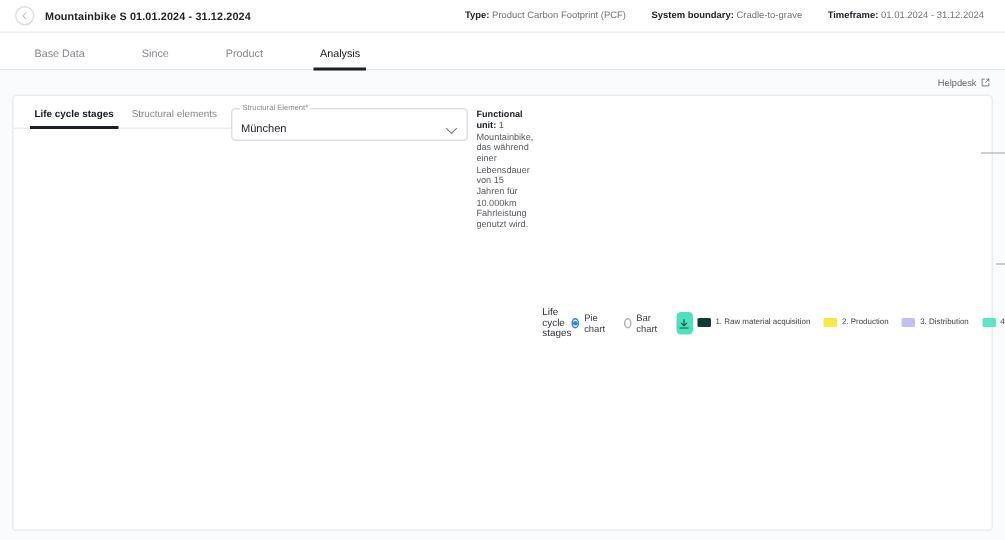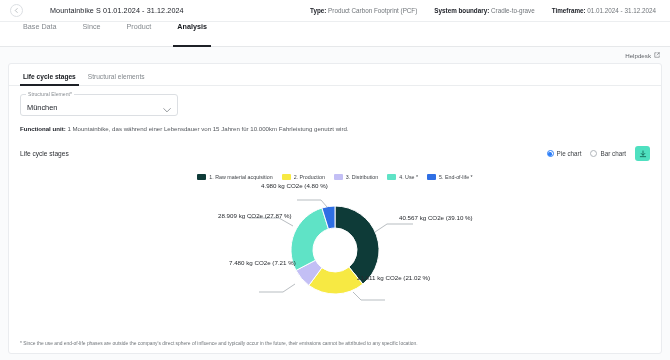--- a/index.html
+++ b/index.html
@@ -27,53 +27,53 @@
     display: flex; align-items: center; justify-content: center;
     color: #9aa0a6;
     font-size: 7px;
     line-height: 1;
     margin-right: 7px;
     background: #fff;
     cursor: pointer;
   }
   .doc-title {
     font-size: 7.2px;
-    font-weight: normal;
+    font-weight: bold;
     color: #20232a;
     letter-spacing: .1px;
-    margin-left: 20px;
   }
   .meta-group {
     margin-left: auto;
     display: flex;
     align-items: center;
     gap: 17px;
     padding-right: 4px;
   }
   .meta-item { font-size: 6.3px; color: #6f7479; white-space: nowrap; }
   .meta-item b { color: #20232a; font-weight: bold; }
 
   
   .tabbar {
     height: 25px;
     display: flex;
+    align-items: flex-end;
     padding: 0 10px;
     border-bottom: 1px solid #e6e8ea;
     background: #fff;
-    gap: 0;
+    gap: 12px;
   }
   .tab {
     font-size: 7.2px;
     color: #83888d;
     padding: 0 13px 6px 13px;
     cursor: pointer;
     position: relative;
     white-space: nowrap;
   }
-  .tab.active { color: #15181d; font-weight: bold; }
+  .tab.active { color: #15181d; font-weight: normal; }
   .tab.active::after {
     content: "";
     position: absolute;
     left: 9px; right: 9px; bottom: -1px;
     height: 1.6px;
     background: #1d2026;
   }
 
   
   .helpdesk-row {
@@ -96,21 +96,20 @@
     height: calc(360px - 22px - 25px - 16px);
     padding: 0 8px 6px 8px;
   }
   .card {
     background: #ffffff;
     border: 1px solid #eaecef;
     border-radius: 3px;
     height: 100%;
     padding: 0 8px;
     display: flex;
-    flex-direction: column;
   }
 
   
   .subtabs {
     display: flex;
     align-items: flex-end;
     height: 22px;
     border-bottom: 1px solid #ebedef;
     gap: 0;
     margin: 0 -8px;

